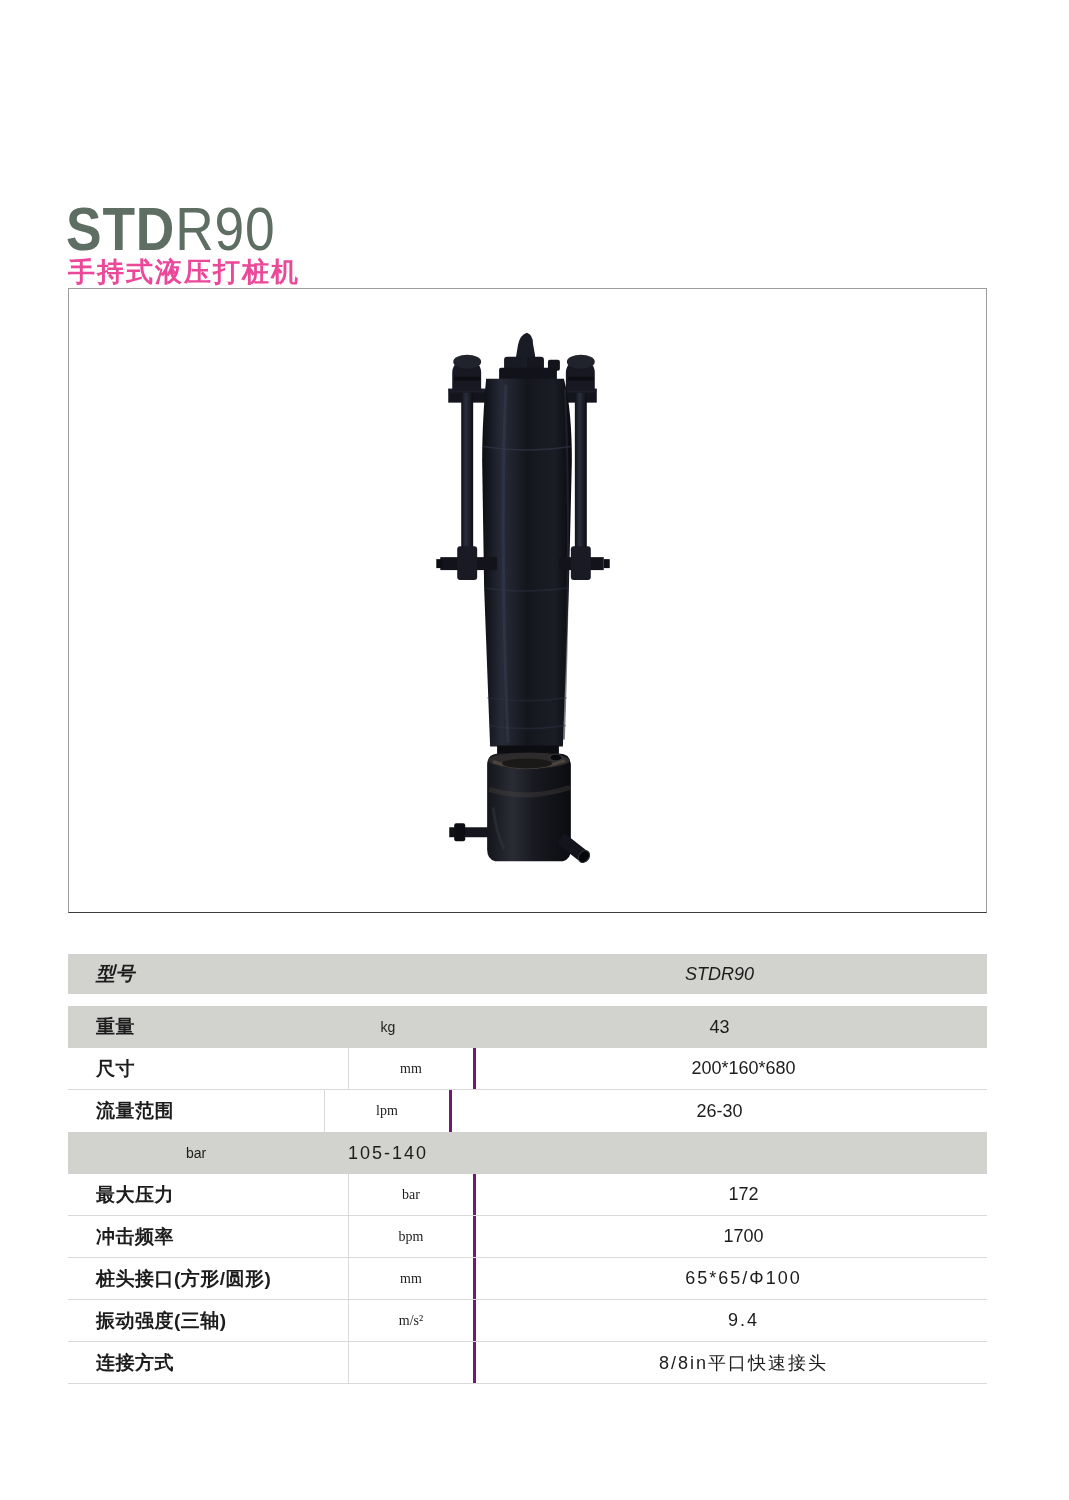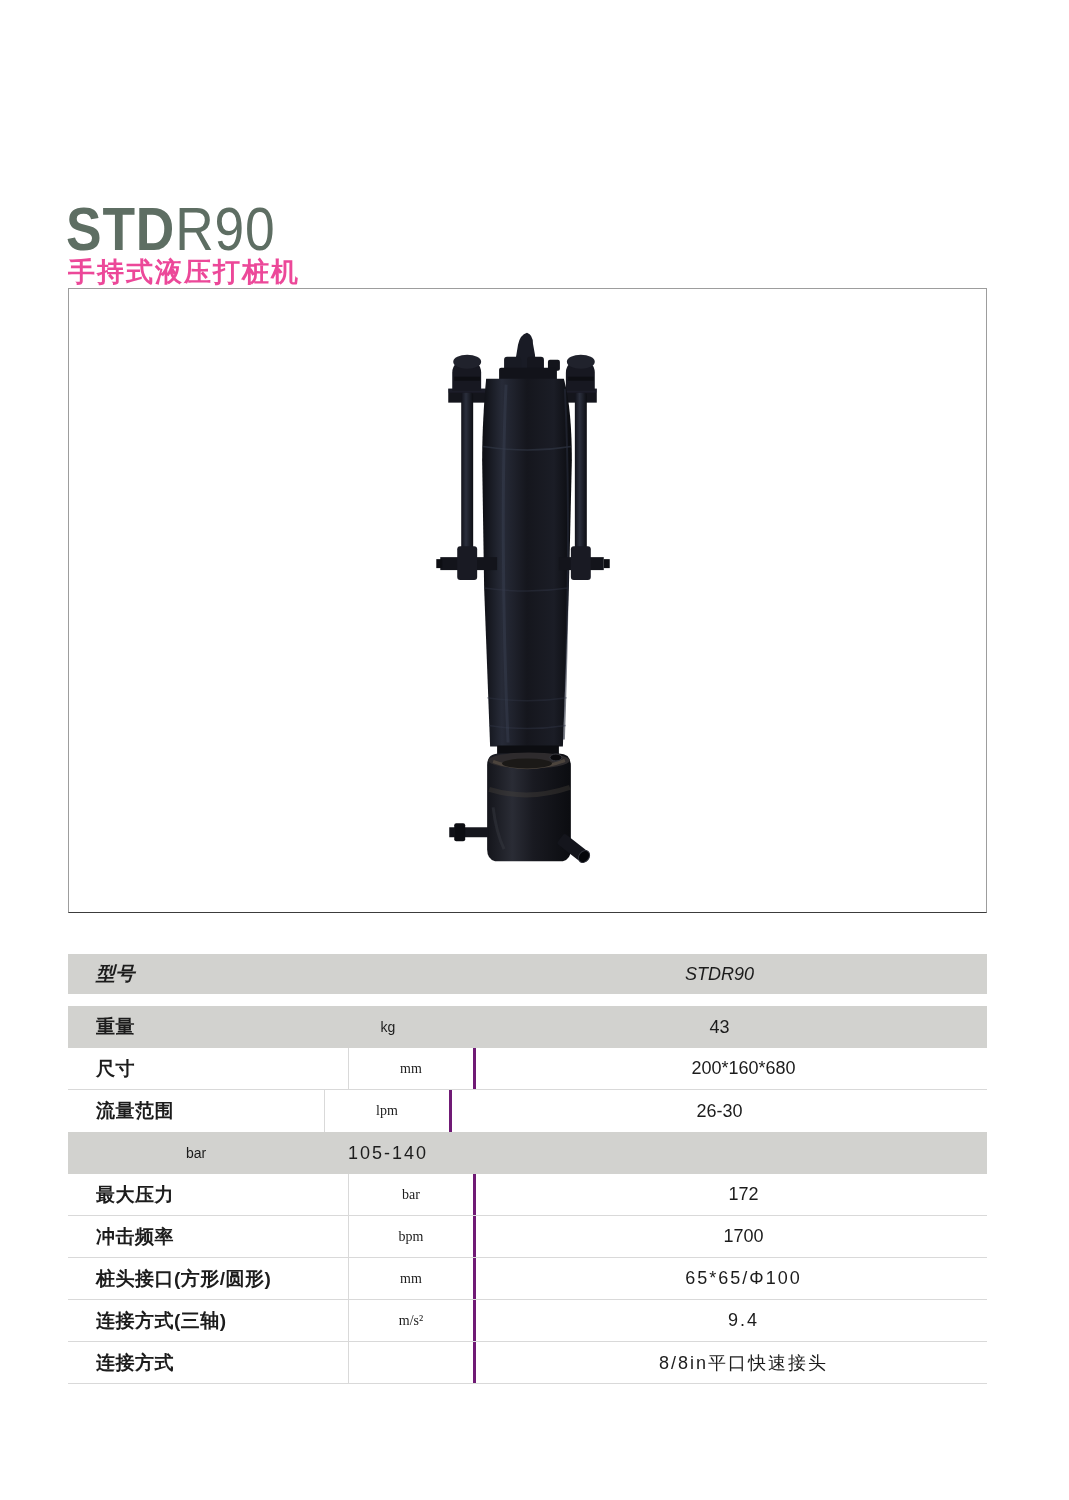--- a/index.html
+++ b/index.html
@@ -181,21 +181,21 @@
       <div class="c-value">1700</div>
     </div>
 
     <div class="trow plain bb">
       <div class="c-label">桩头接口(方形/圆形)</div>
       <div class="c-unit">mm</div>
       <div class="c-value mono">65*65/Φ100</div>
     </div>
 
     <div class="trow plain bb">
-      <div class="c-label">连接方式(三轴)</div>
+      <div class="c-label">振动强度(三轴)</div>
       <div class="c-unit">m/s²</div>
       <div class="c-value mono">9.4</div>
     </div>
 
     <div class="trow plain bb">
       <div class="c-label">连接方式</div>
       <div class="c-unit"></div>
       <div class="c-value mono">8/8in平口快速接头</div>
     </div>
 

